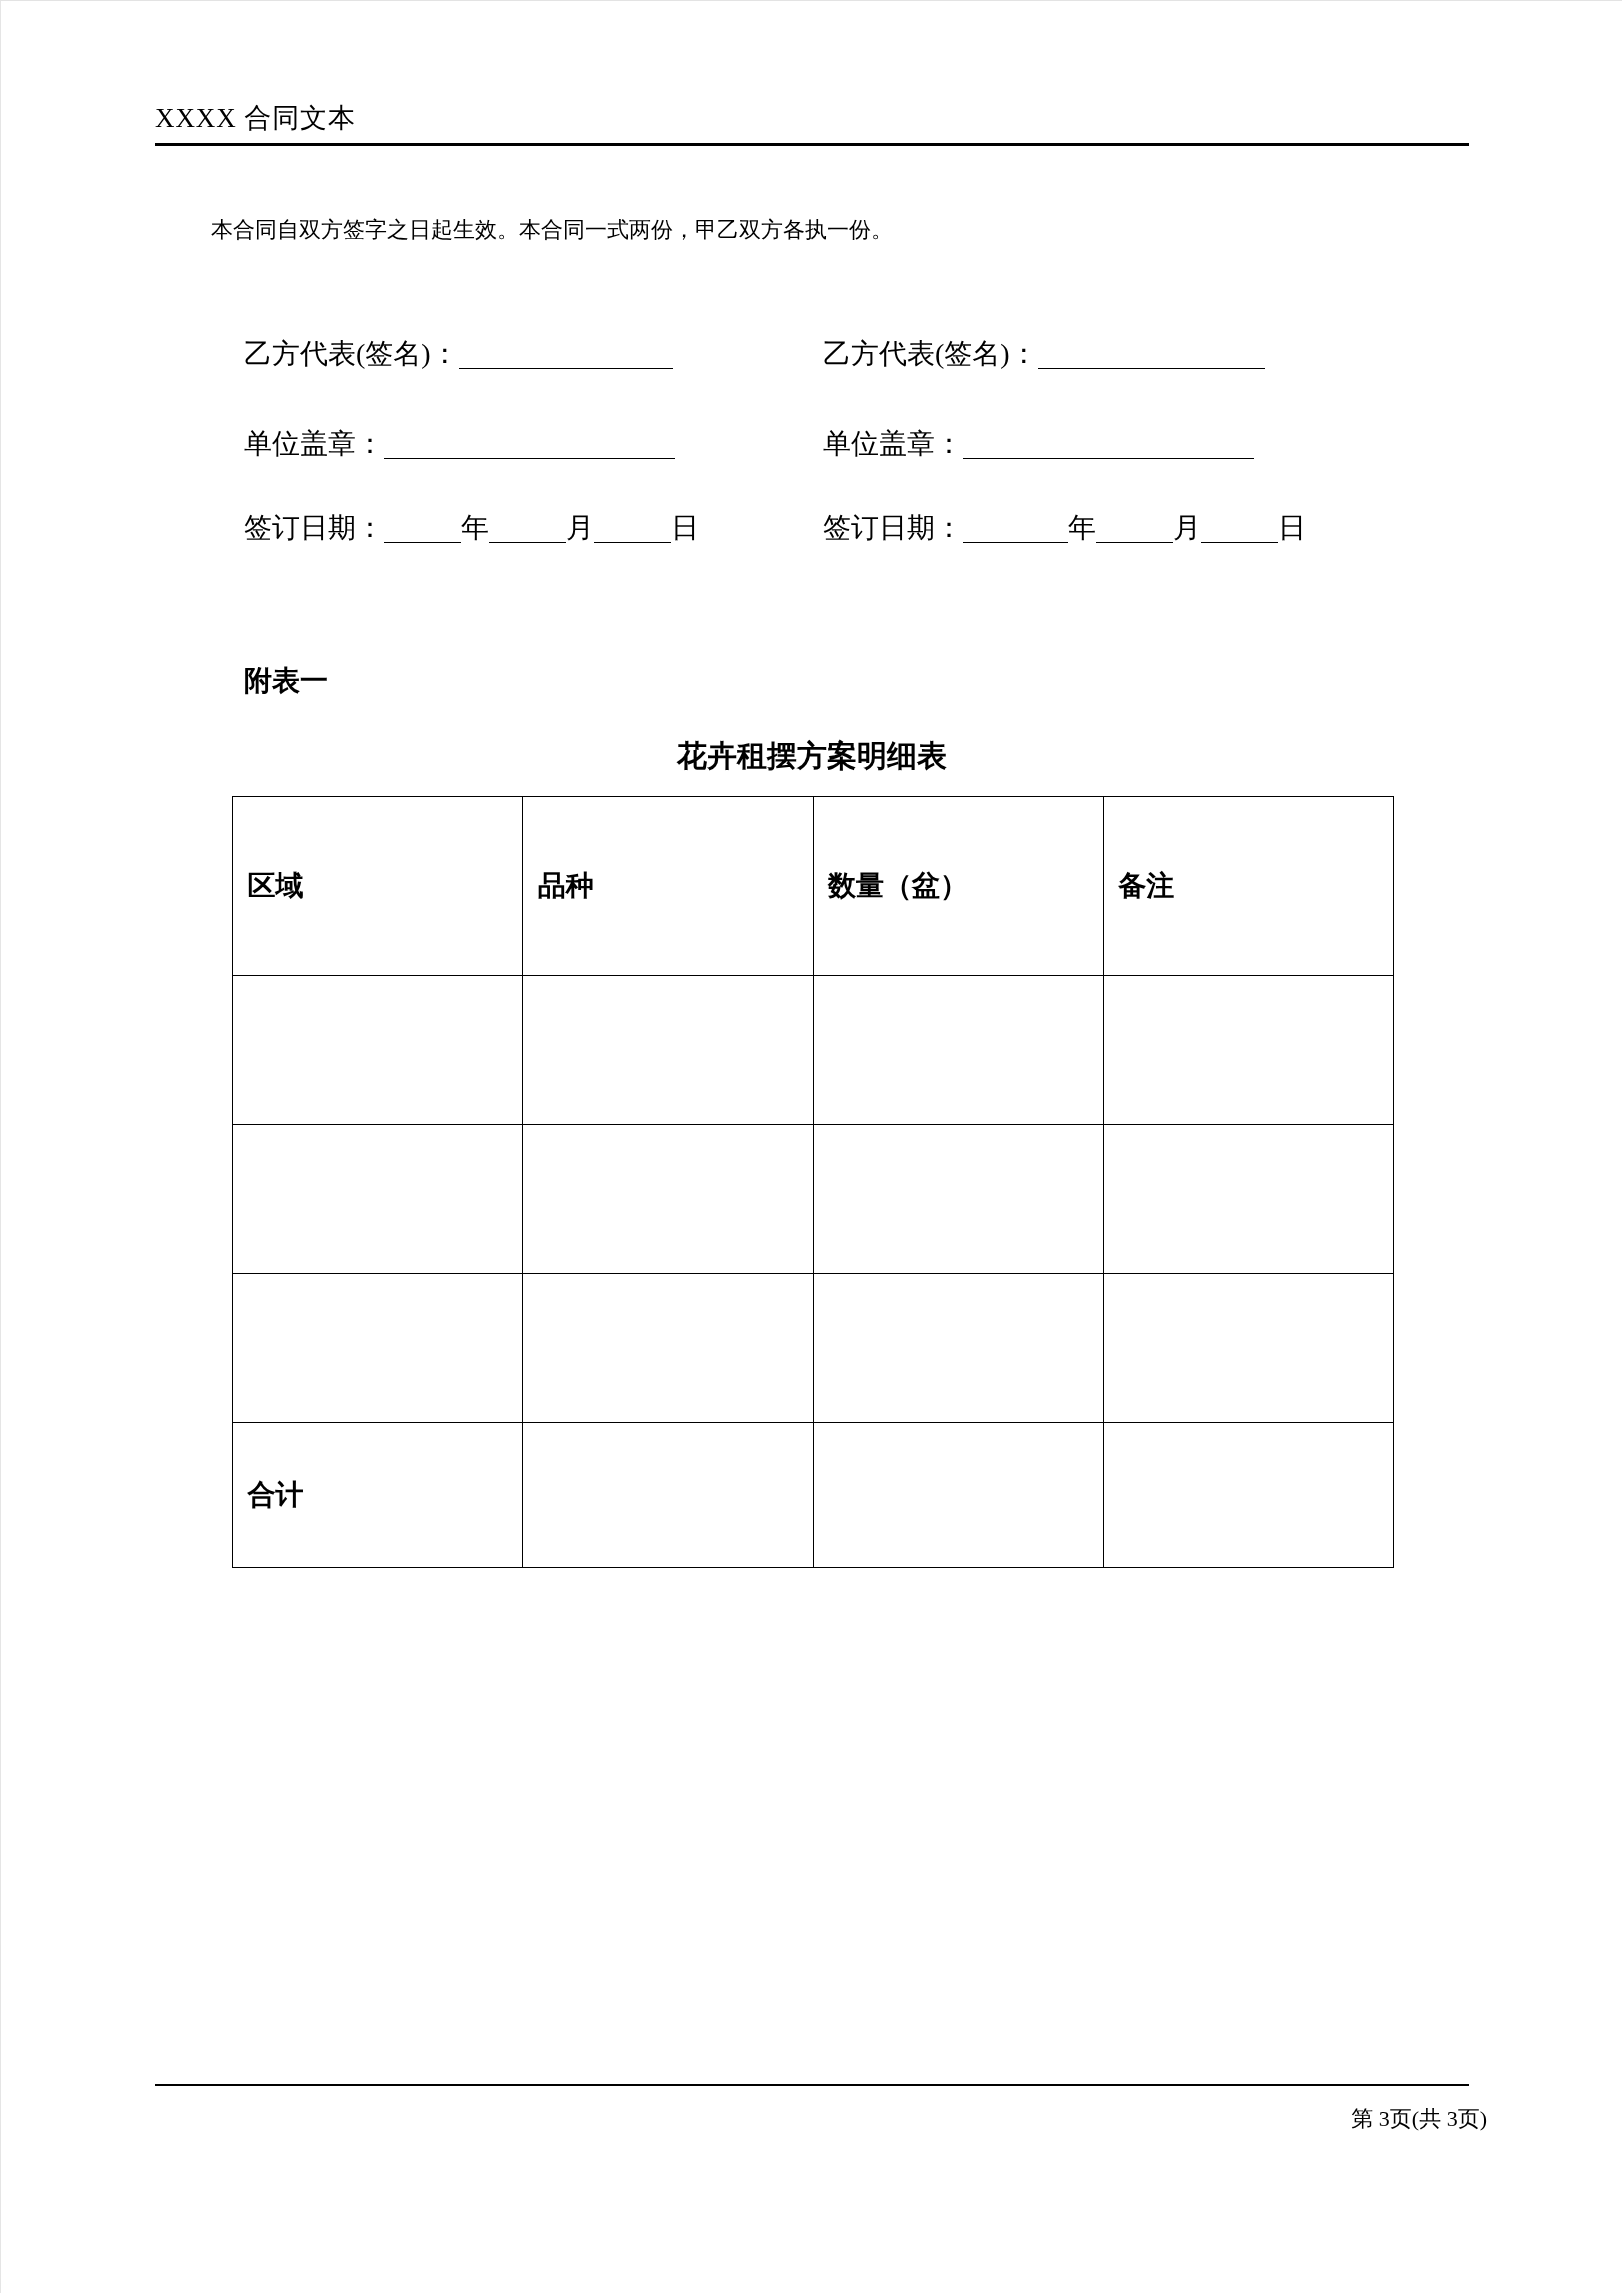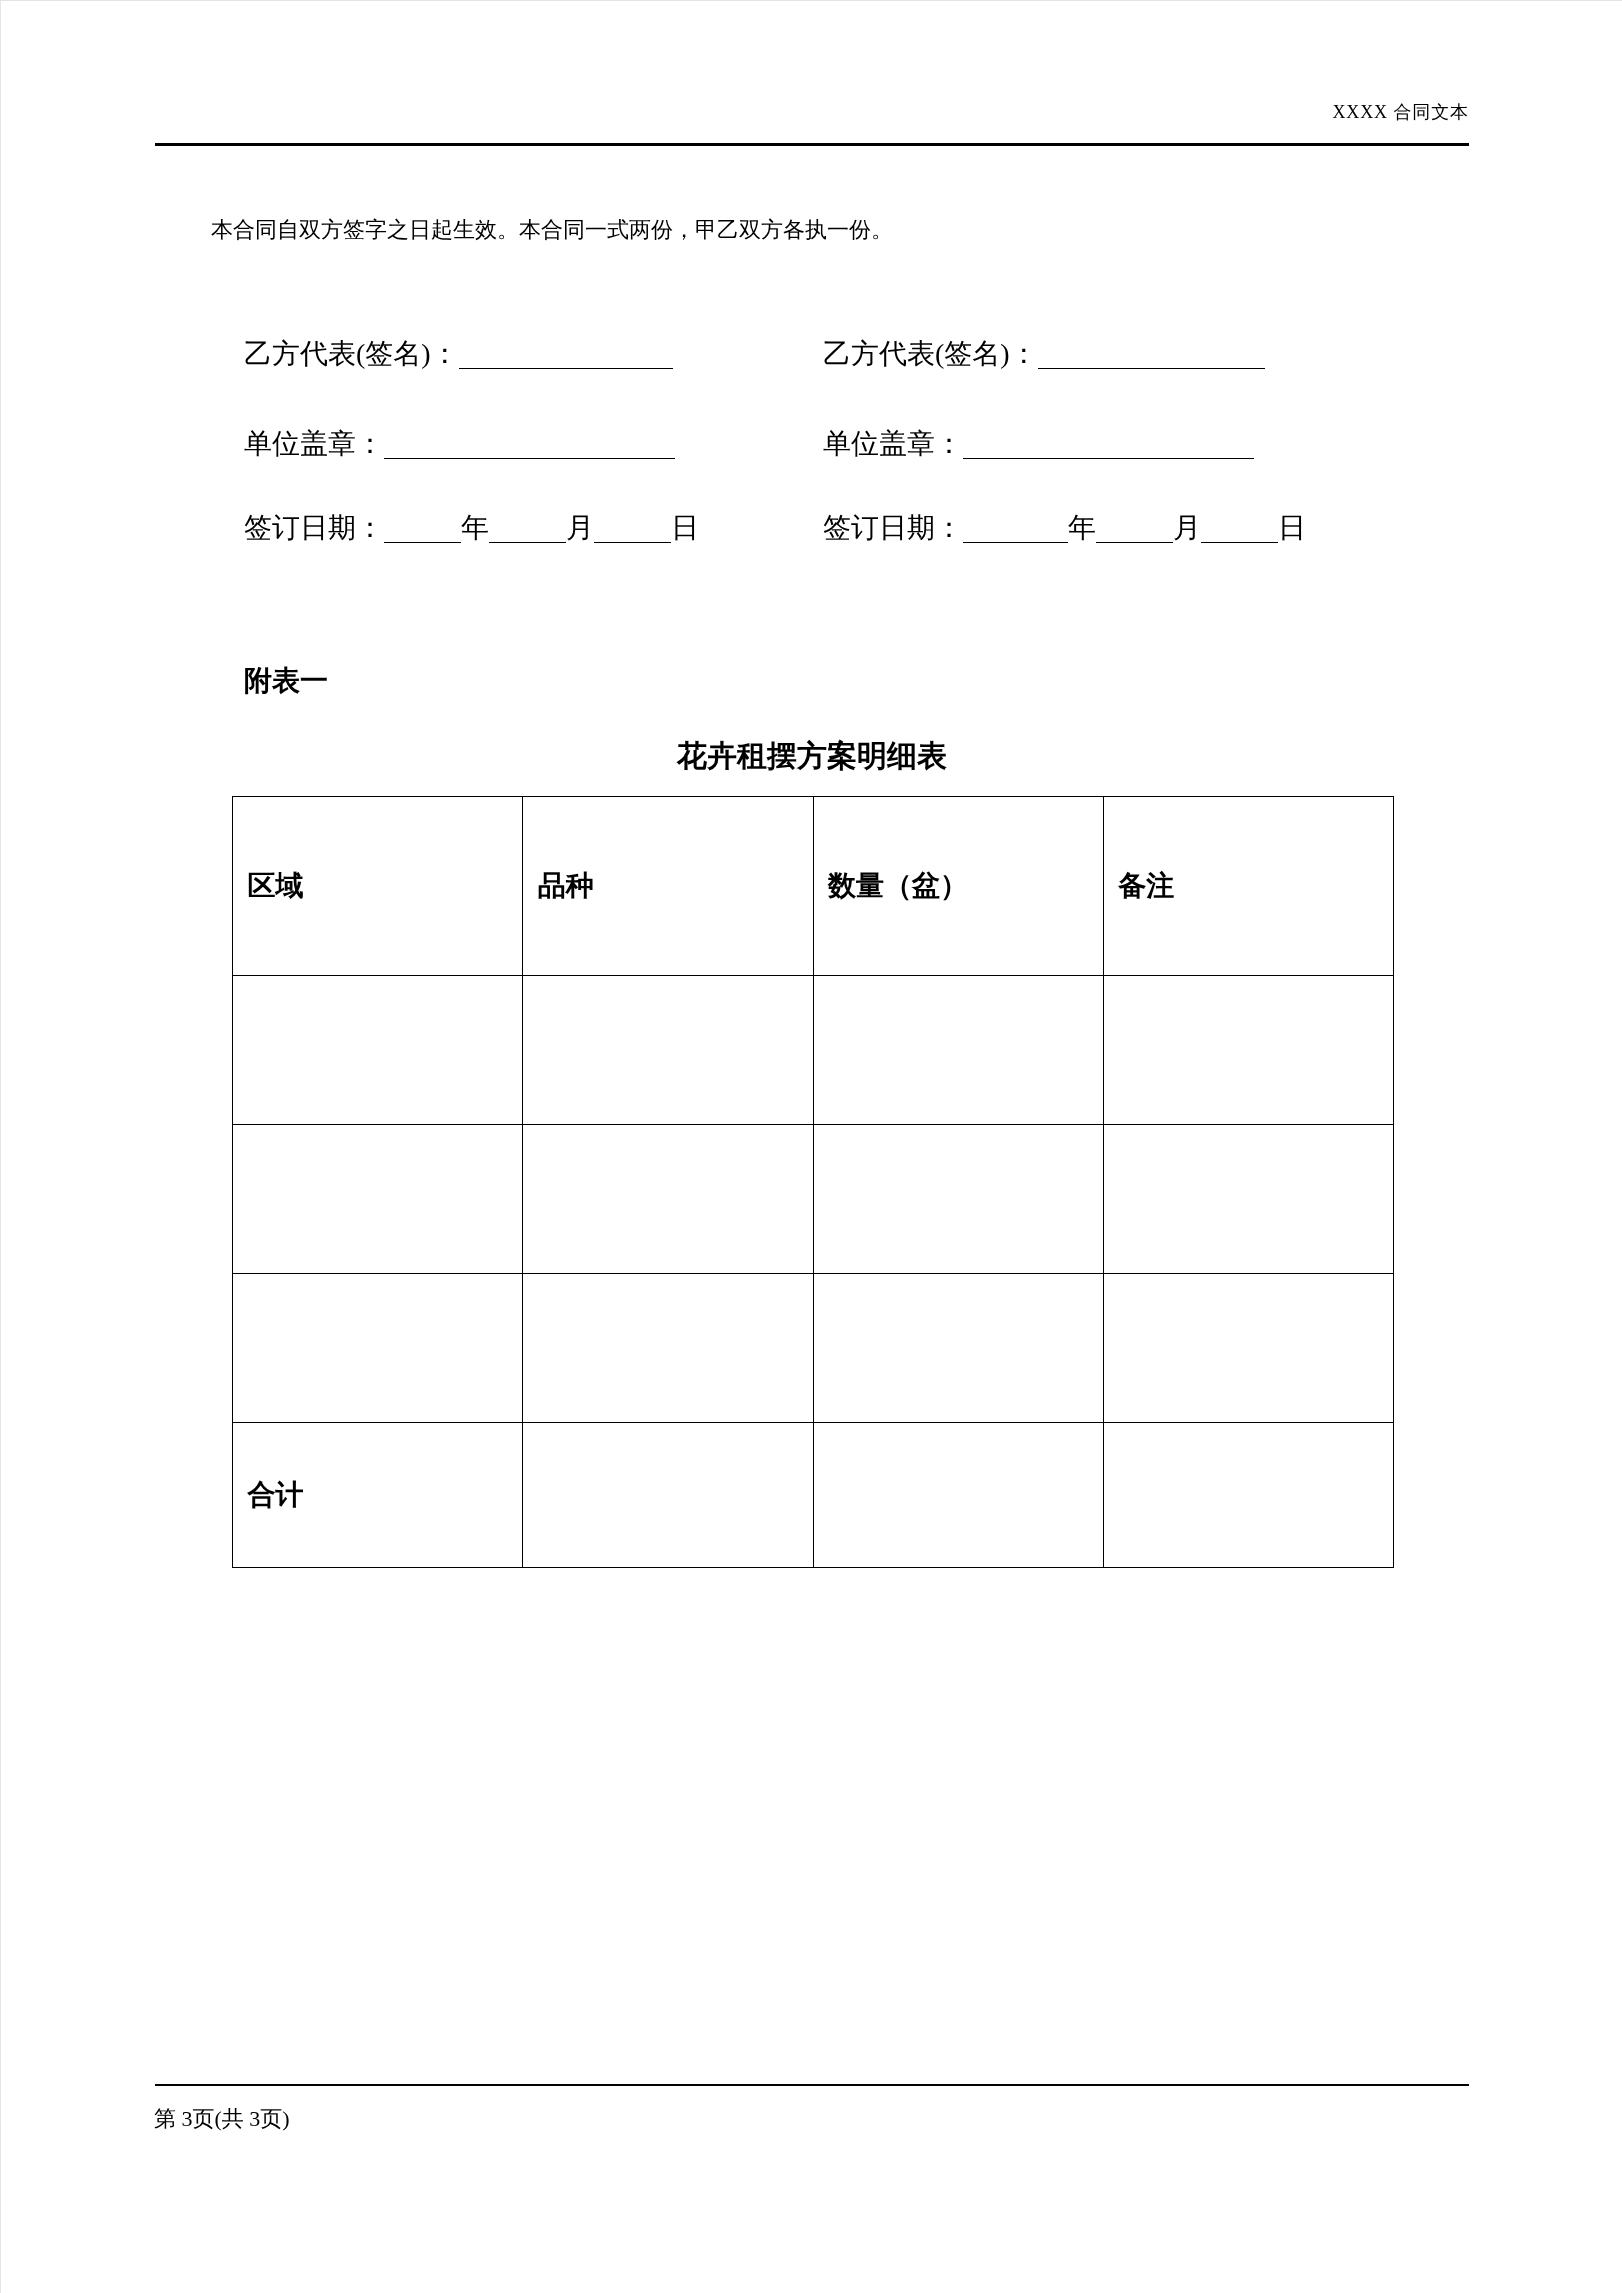--- a/index.html
+++ b/index.html
@@ -10,21 +10,21 @@
     background:#ffffff;
     color:#000000;
     font-family:"Liberation Serif","DejaVu Serif",serif;
     box-shadow:inset 0 0 0 0.9px #e3e3e3;
     overflow:hidden;
   }
 
   
   .doc-header-title {
     position:absolute; top:100px; left:155px; width:1314px;
-    text-align:right; font-size:18px; letter-spacing:0.9px;
+    text-align:left; font-size:27px; letter-spacing:0.9px;
   }
   .header-rule {
     position:absolute; top:143px; left:155px; width:1314px;
     border-top:3.6px solid #000;
   }
 
   
   .paragraph {
     position:absolute; top:212px; left:155px; width:1314px;
     font-size:22px; line-height:36px; text-indent:56px;
@@ -76,22 +76,22 @@
   tr.brow  { height:149px; }
   tr.trow  { height:145px; }
   td.total { font-weight:bold; }
 
   
   .footer-rule {
     position:absolute; top:2084px; left:155px; width:1314px;
     border-top:2.7px solid #000;
   }
   .footer-text {
-    position:absolute; top:2104px; left:154px; width:1314px;
-    text-align:left; font-size:22px;
+    position:absolute; top:2104px; left:173px; width:1314px;
+    text-align:right; font-size:22px;
   }
 </style>
 </head>
 <body>
 
 <div class="page">
 
   <div class="doc-header-title">XXXX 合同文本</div>
   <div class="header-rule"></div>
 

